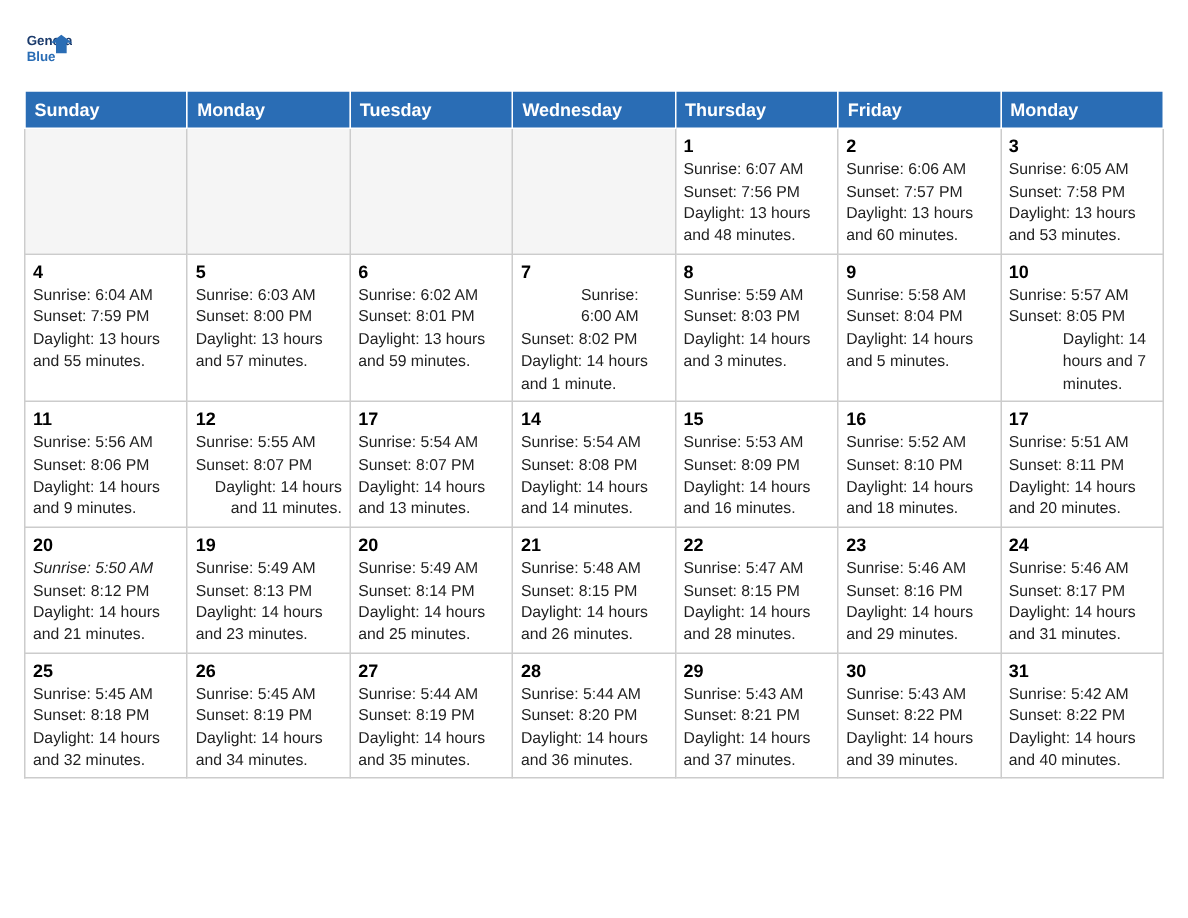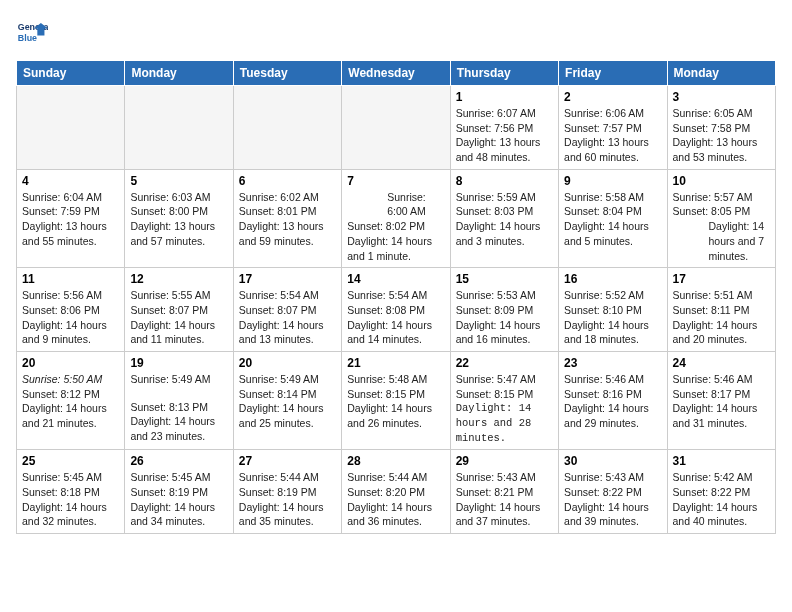--- a/index.html
+++ b/index.html
@@ -198,21 +198,21 @@
             <span style="display: block;">Sunrise: 5:56 AM</span>
             <span style="display: block;">Sunset: 8:06 PM</span>
             <span style="display: block;">Daylight: 14 hours and 9 minutes.</span>
           </div>
         </td>
         <td>
           <span class="day-num">12</span>
           <div class="day-info">
             <span style="display: block;">Sunrise: 5:55 AM</span>
             <span style="display: block;">Sunset: 8:07 PM</span>
-            <span style="display: block;">Daylight: 14 hours and 11 minutes.</span>
+            <span style="display: block; text-align: right;">Daylight: 14 hours and 11 minutes.</span>
           </div>
         </td>
         <td>
           <span class="day-num">17</span>
           <div class="day-info">
             <span style="display: block;">Sunrise: 5:54 AM</span>
             <span style="display: block;">Sunset: 8:07 PM</span>
             <span style="display: block;">Daylight: 14 hours and 13 minutes.</span>
           </div>
         </td>
@@ -255,21 +255,21 @@
           <div class="day-info">
             <span style="display: block; font-style: italic;">Sunrise: 5:50 AM</span>
             <span style="display: block;">Sunset: 8:12 PM</span>
             <span style="display: block;">Daylight: 14 hours and 21 minutes.</span>
           </div>
         </td>
         <td>
           <span class="day-num">19</span>
           <div class="day-info">
             <span style="display: block;">Sunrise: 5:49 AM</span>
-            <span style="display: block; margin-top: 13px;">Sunset: 8:13 PM</span>
+            <span style="display: block;">Sunset: 8:13 PM</span>
             <span style="display: block;">Daylight: 14 hours and 23 minutes.</span>
           </div>
         </td>
         <td>
           <span class="day-num">20</span>
           <div class="day-info">
             <span style="display: block;">Sunrise: 5:49 AM</span>
             <span style="display: block;">Sunset: 8:14 PM</span>
             <span style="display: block;">Daylight: 14 hours and 25 minutes.</span>
           </div>
@@ -280,21 +280,21 @@
             <span style="display: block;">Sunrise: 5:48 AM</span>
             <span style="display: block;">Sunset: 8:15 PM</span>
             <span style="display: block;">Daylight: 14 hours and 26 minutes.</span>
           </div>
         </td>
         <td>
           <span class="day-num">22</span>
           <div class="day-info">
             <span style="display: block;">Sunrise: 5:47 AM</span>
             <span style="display: block;">Sunset: 8:15 PM</span>
-            <span style="display: block; font-family: Liberation Mono, monospace;">Daylight: 14 hours and 28 minutes.</span>
+            <span style="display: block;">Daylight: 14 hours and 28 minutes.</span>
           </div>
         </td>
         <td>
           <span class="day-num">23</span>
           <div class="day-info">
             <span style="display: block;">Sunrise: 5:46 AM</span>
             <span style="display: block;">Sunset: 8:16 PM</span>
             <span style="display: block;">Daylight: 14 hours and 29 minutes.</span>
           </div>
         </td>

